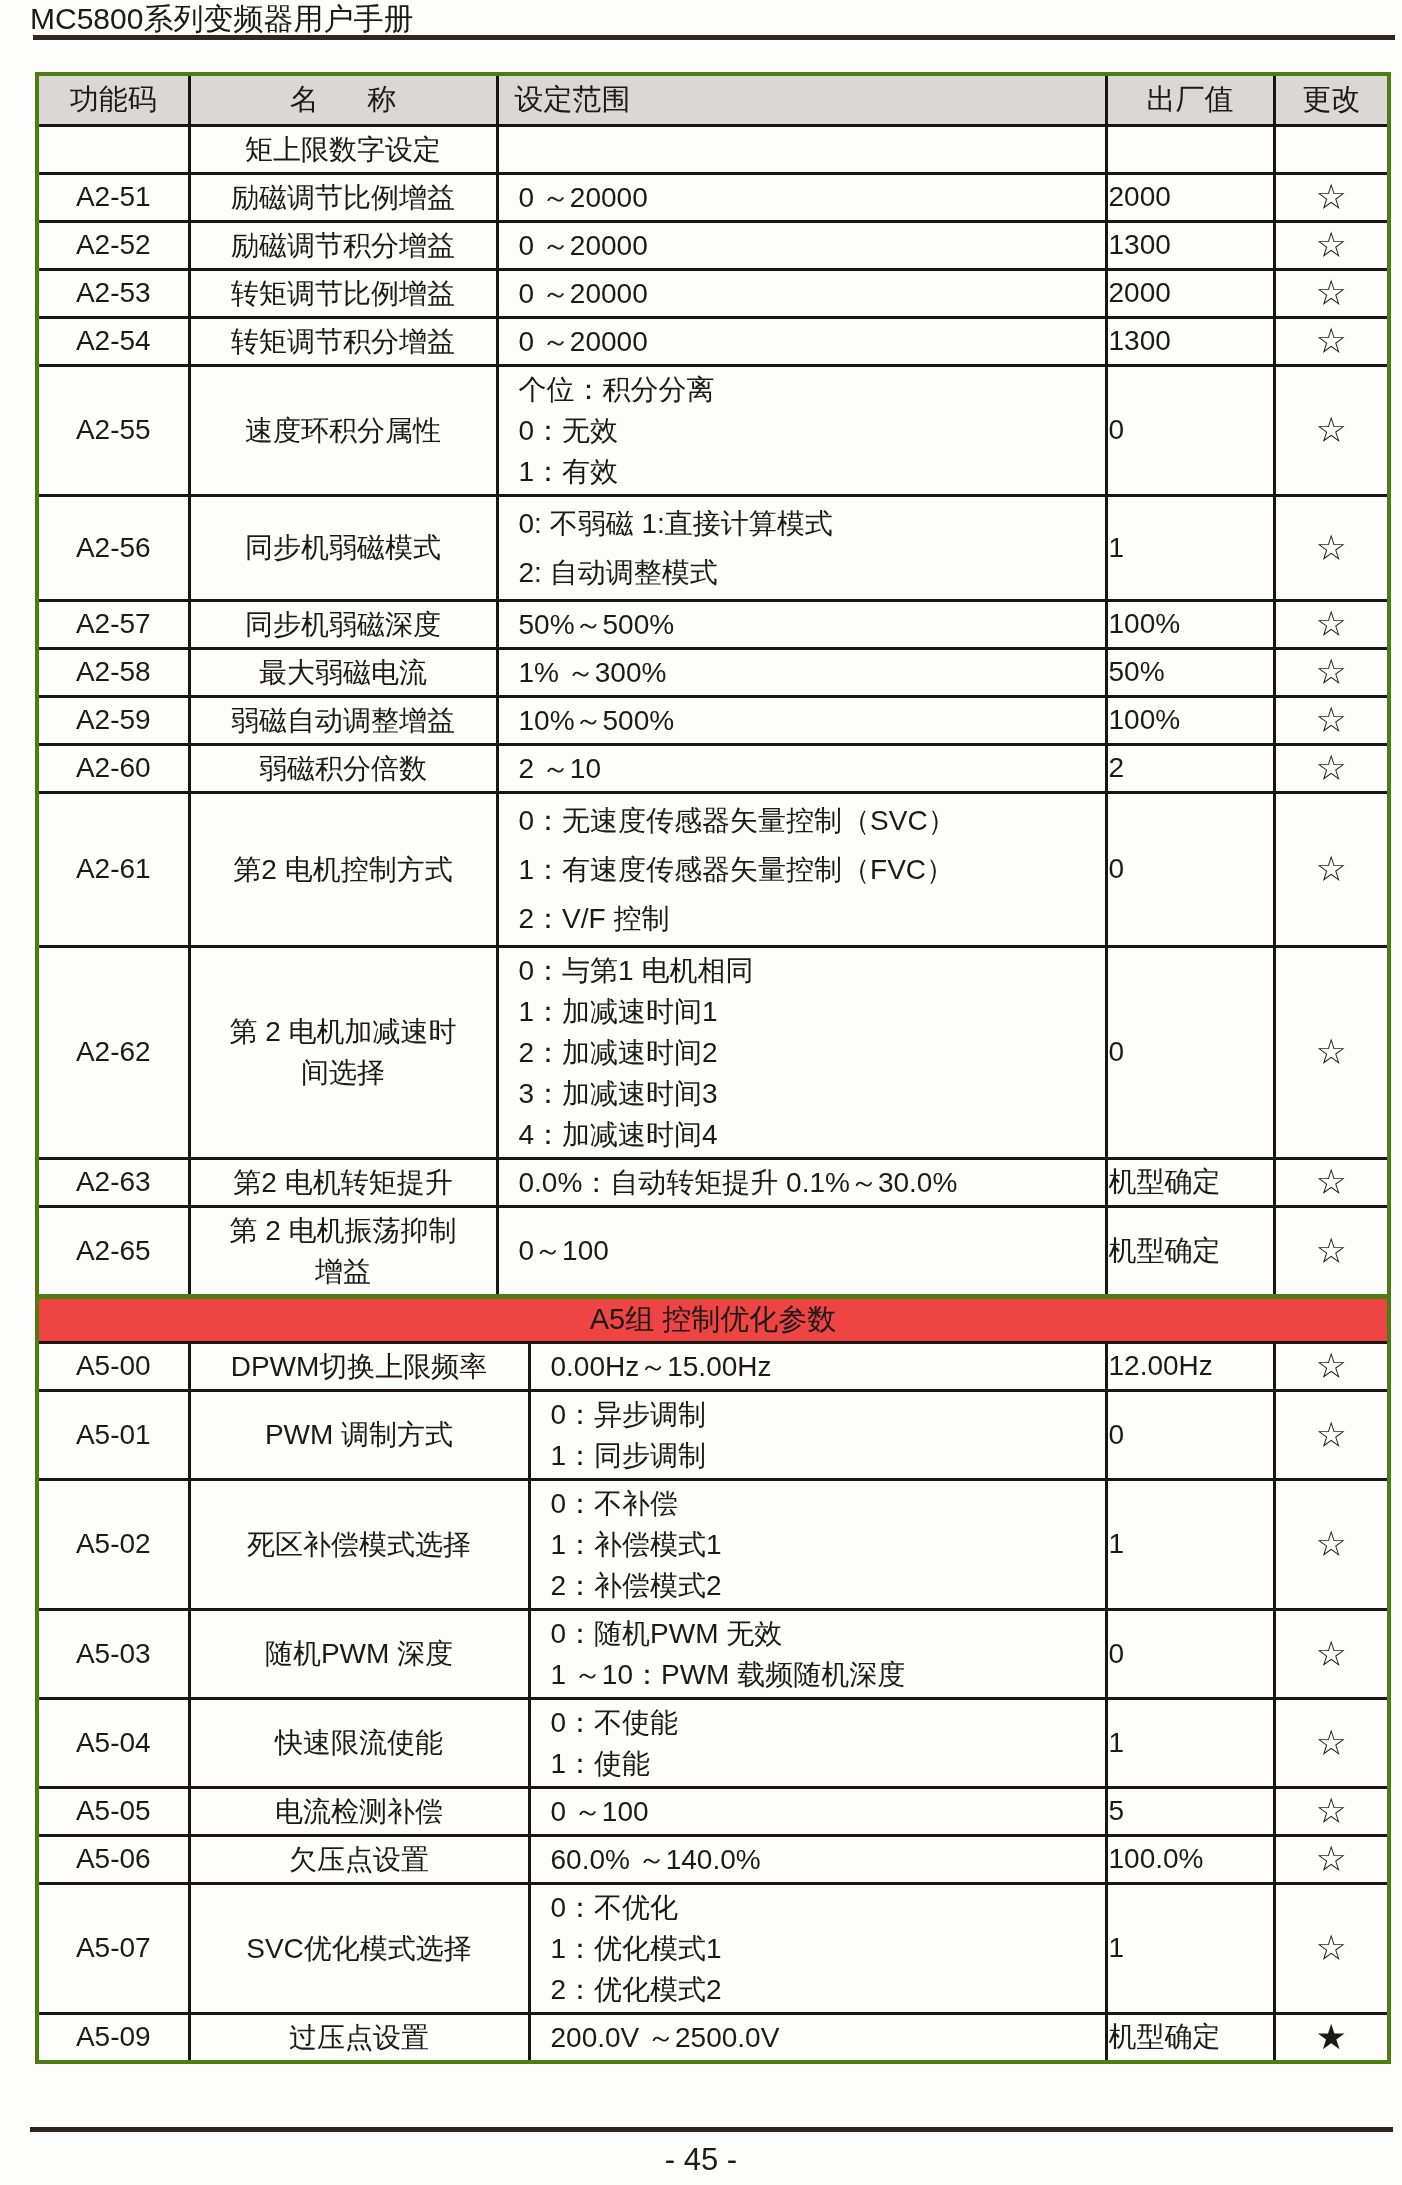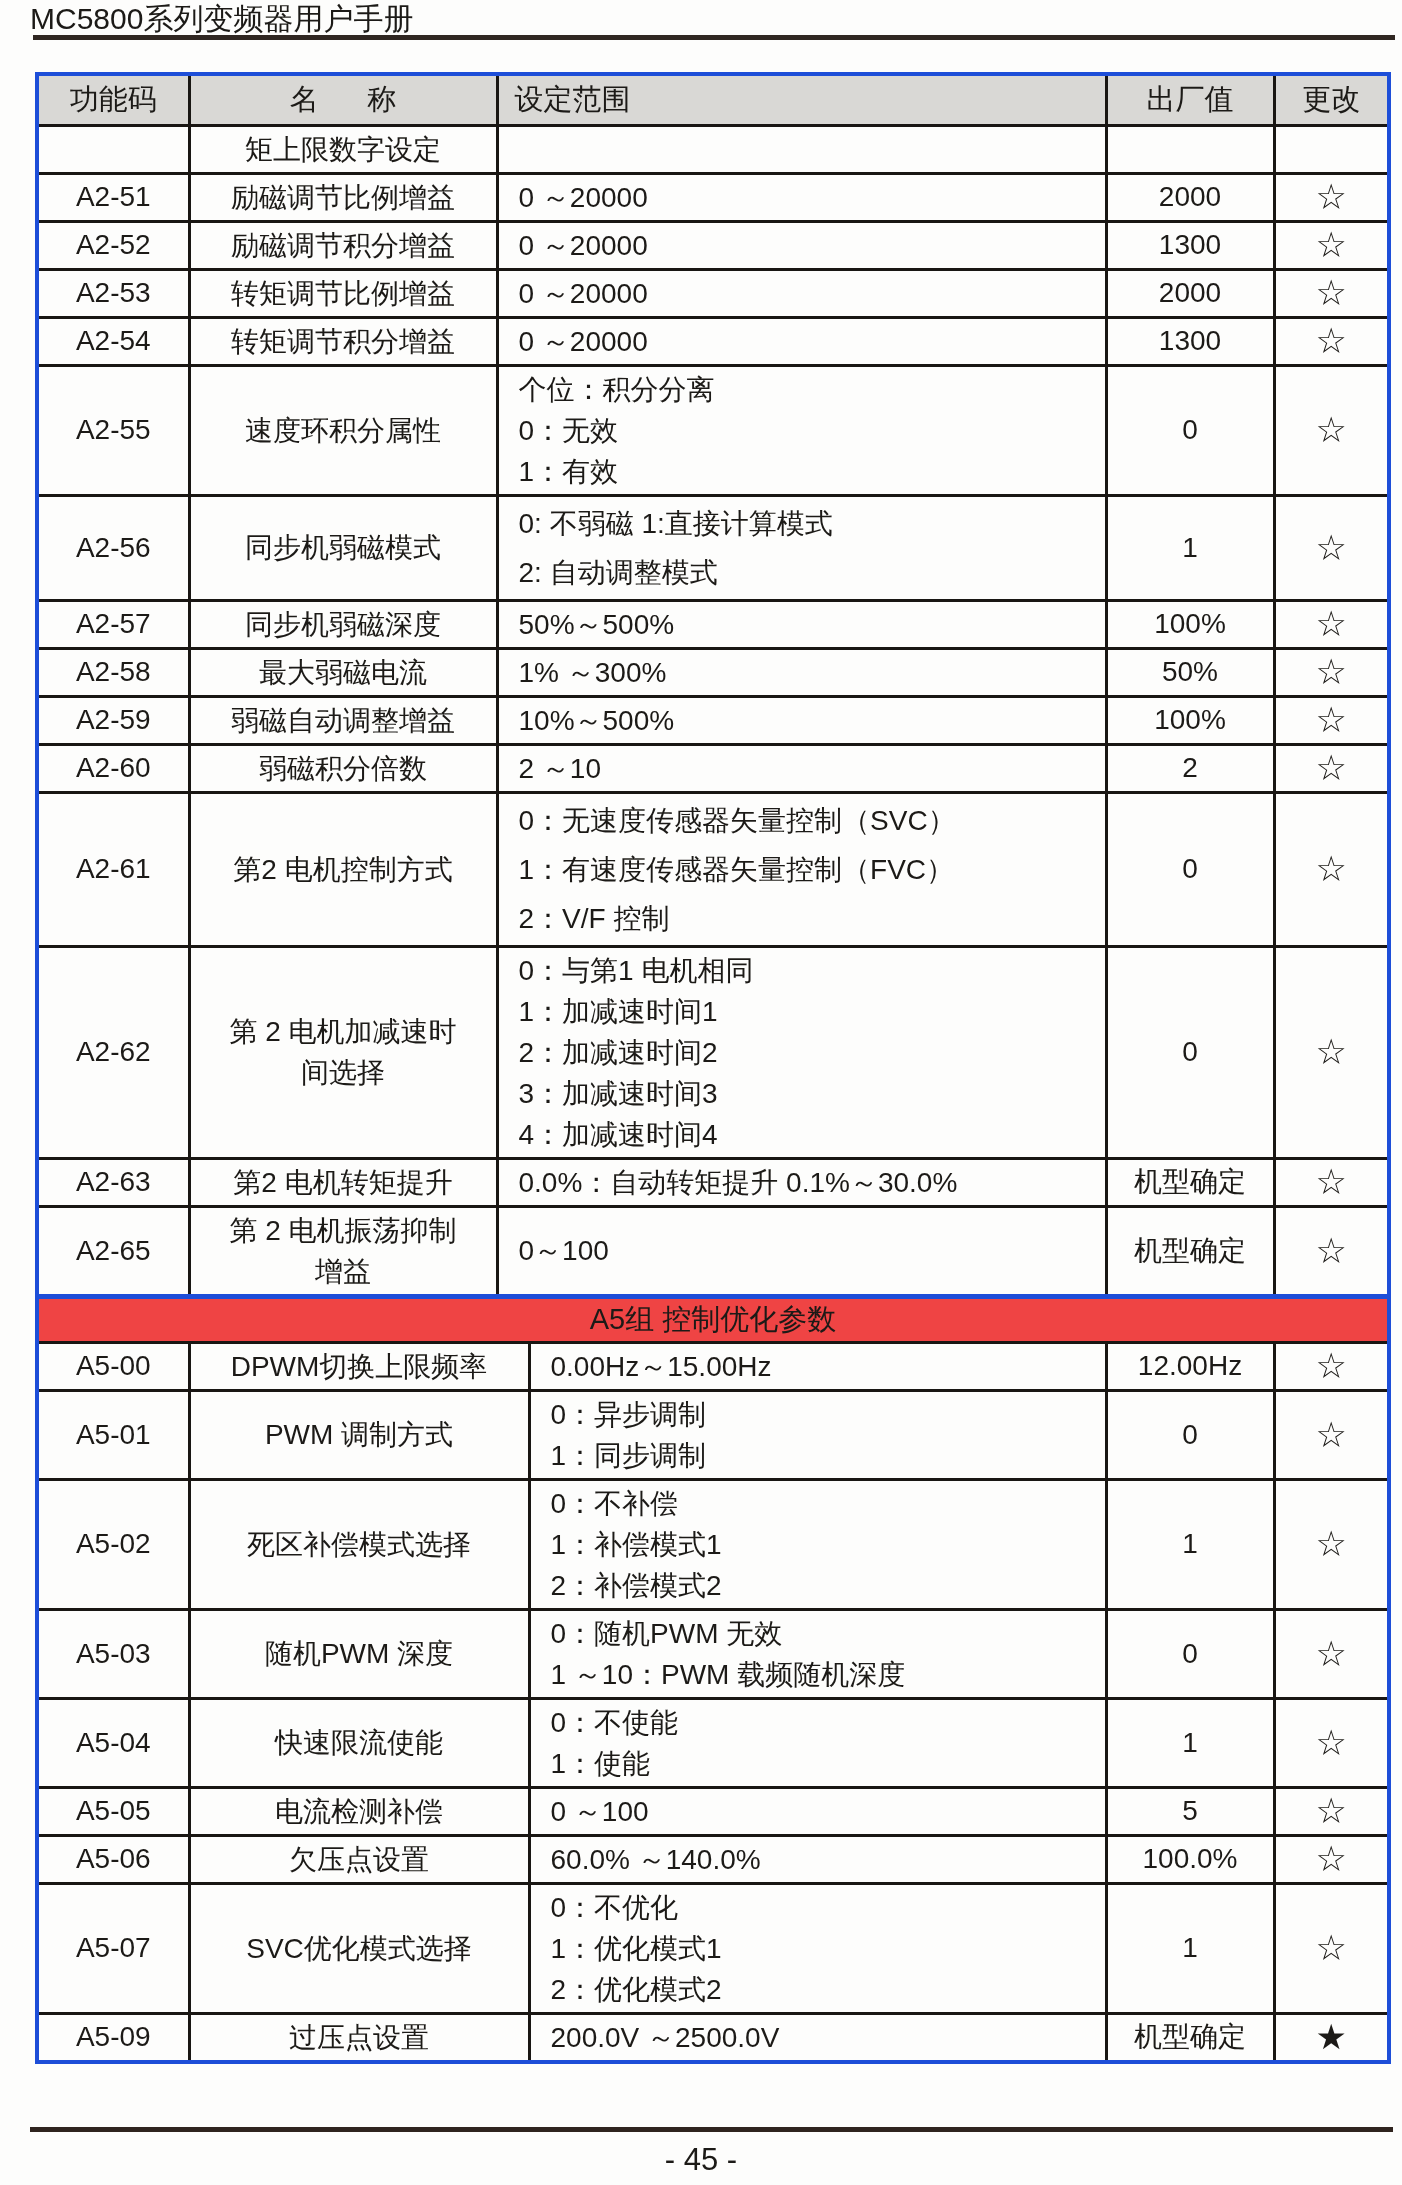--- a/index.html
+++ b/index.html
@@ -23,32 +23,32 @@
   table{
     border-collapse:collapse;table-layout:fixed;width:1352px;
     font-size:28px;
   }
   #t2{margin-top:-3px;}
   th,td{
     border:3px solid #191613;
     overflow:hidden;
     vertical-align:middle;
   }
-  table{border:4px solid #1d4ed8;}
+  table{border:4px solid #4d7c0f;}
   thead th{
     background:#d9d8d5;
     font-weight:normal;font-size:29px;
     text-align:center;white-space:pre;
   }
   thead tr{height:51px;}
   th.range{text-align:left;padding-left:16px;}
   td.code{text-align:center;white-space:pre-line;}
   td.name{text-align:center;padding:2px 14px;white-space:pre-line;line-height:41px;}
   td.range{text-align:left;padding:2px 20px;white-space:pre-line;line-height:41px;}
-  td.def{text-align:center;white-space:pre-line;}
+  td.def{text-align:left;white-space:pre-line;}
   td.chg{text-align:center;font-size:35px;}
   td.section{
     background:#ef4444;text-align:center;font-size:29px;
   }
   
   #t1 tbody tr:nth-child(1){height:44px}
   #t1 tbody tr:nth-child(2){height:43px}
   #t1 tbody tr:nth-child(3){height:42px}
   #t1 tbody tr:nth-child(4){height:43px}
   #t1 tbody tr:nth-child(5){height:47px}

